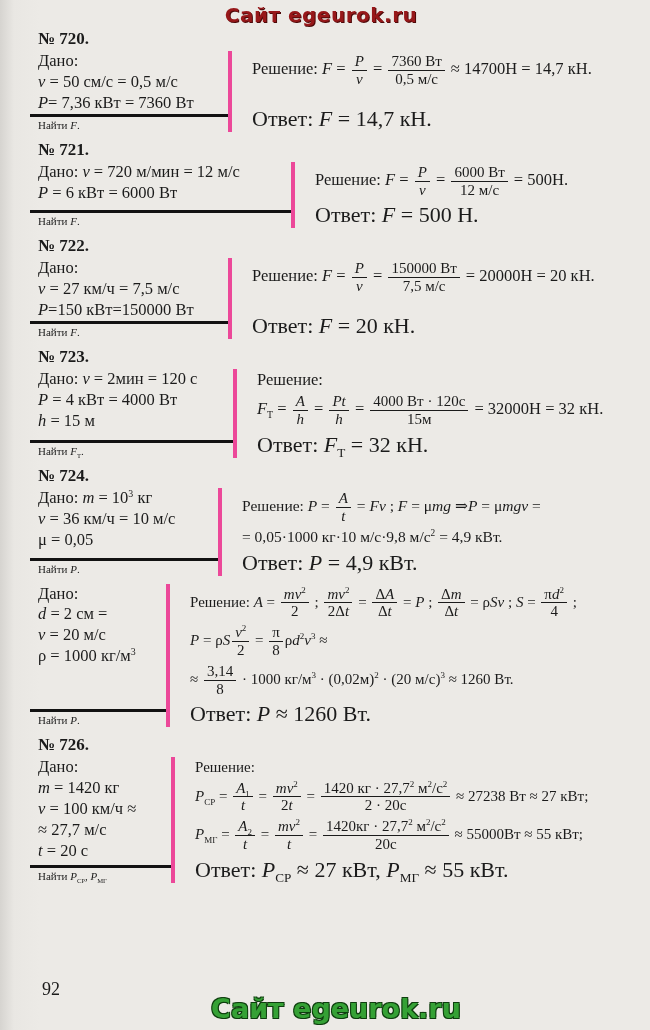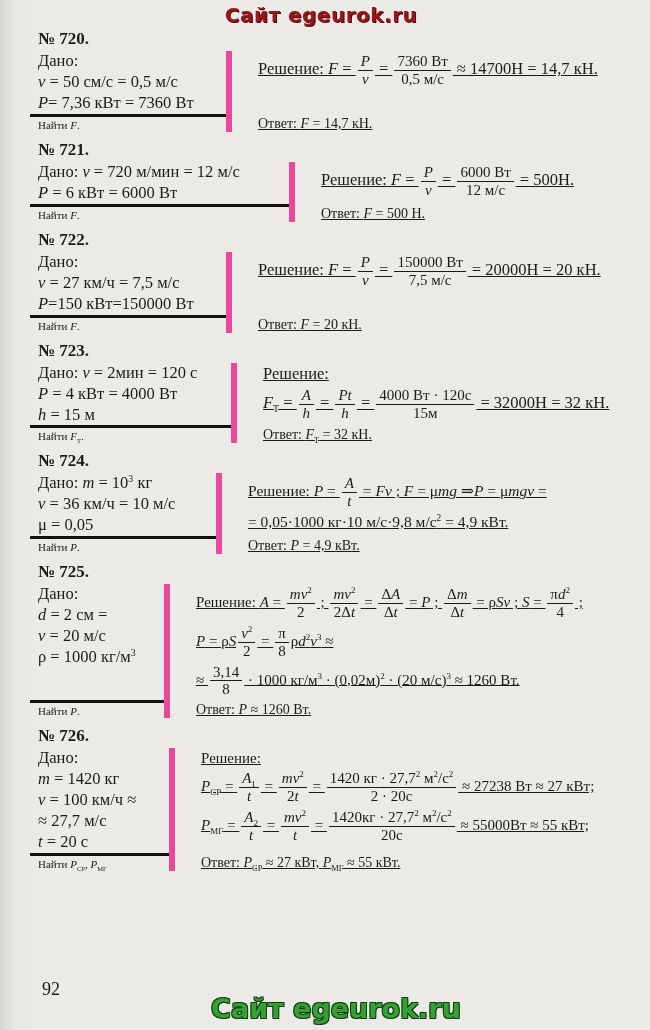--- a/index.html
+++ b/index.html
@@ -10,26 +10,26 @@
     font-family:"Liberation Serif","DejaVu Serif",serif;
     color:#1b1b1b;
   }
   .page{padding:3px 8px 0 30px;box-sizing:border-box;width:650px;height:1030px;display:flex;flex-direction:column;}
   .wm-top{text-align:center;font-family:"DejaVu Sans",sans-serif;font-weight:bold;font-size:20px;
     color:#97181a;text-shadow:1px 1px 0 #4d0909;letter-spacing:.5px;margin:0 30px 2px 0;}
   .problems{flex:1;}
   .problem{margin-bottom:8px;}
   .p-title{font-weight:bold;font-size:17px;margin:0 0 2px 8px;}
   .p-body{display:flex;align-items:stretch;}
-  .p-left{display:flex;flex-direction:column;border-right:6px solid #ec4899;box-sizing:border-box;flex:0 0 auto;}
+  .p-left{display:flex;flex-direction:column;border-right:4px solid #ec4899;box-sizing:border-box;flex:0 0 auto;}
   .given-line{font-size:16.5px;line-height:1.27;padding-left:8px;white-space:nowrap;}
   .p-find{margin-top:auto;border-top:3px solid #121212;padding:2px 0 1px 8px;font-size:11px;white-space:nowrap;}
-  .p-right{flex:1;display:flex;flex-direction:column;padding-left:26px;min-width:0;text-decoration:underline;}
+  .p-right{flex:1;display:flex;flex-direction:column;padding-left:20px;min-width:0;}
   .sol-row{font-size:16.5px;line-height:1.22;margin:1px 0;}
-  .p-answer{margin-top:auto;font-size:14px;padding-top:2px;}
+  .p-answer{margin-top:auto;font-size:22px;padding-top:2px;}
   .var{font-style:italic;}
   .sup{font-size:.6em;vertical-align:super;line-height:0;}
   .sub{font-size:.6em;vertical-align:sub;line-height:0;}
   .frac{display:inline-flex;flex-direction:column;align-items:center;vertical-align:middle;
     margin:1px 2px;font-size:15px;line-height:1.12;text-align:center;}
   .frac .fnum{border-bottom:1.4px solid #1b1b1b;padding:0 3px;}
   .frac .fden{padding:0 3px;}
   .problem-725 .sol-row{font-size:15px;}
   .problem-726 .sol-row{font-size:15px;}
   .problem-724 .sol-row{font-size:15.5px;}
@@ -155,21 +155,20 @@
             <div class="sol-row"><span>Решение:  </span><span class="var">P</span><span> = </span><span class="frac">
                 <span class="fnum"><span class="var">A</span></span>
                 <span class="fden"><span class="var">t</span></span>
               </span><span> = </span><span class="var">F</span><span class="var">v</span><span> ; </span><span class="var">F</span><span> = μ</span><span class="var">m</span><span class="var">g</span><span> ⇒</span><span class="var">P</span><span> = μ</span><span class="var">m</span><span class="var">g</span><span class="var">v</span><span> =</span></div>
             <div class="sol-row"><span>= 0,05·1000 кг·10 м/с·9,8 м/с</span><span class="sup">2</span><span> = 4,9 кВт.</span></div>
             <div class="p-answer"><span>Ответ: </span><span class="var">P</span><span> = 4,9 кВт.</span></div>
           </div>
         </div>
       </div>
       <div class="problem problem-725">
-        <div class="p-title">№ 725.</div>
         <div class="p-body">
           <div class="p-left" style="width: 140px;">
             <div>
               <div class="given-line"><span>Дано:</span></div>
               <div class="given-line"><span class="var">d</span><span> = 2 см =</span></div>
               <div class="given-line"><span class="var">v</span><span> = 20 м/с</span></div>
               <div class="given-line"><span>ρ = 1000 кг/м</span><span class="sup">3</span></div>
             </div>
             <div class="p-find"><span>Найти </span><span class="var">P</span><span>.</span></div>
           </div>

